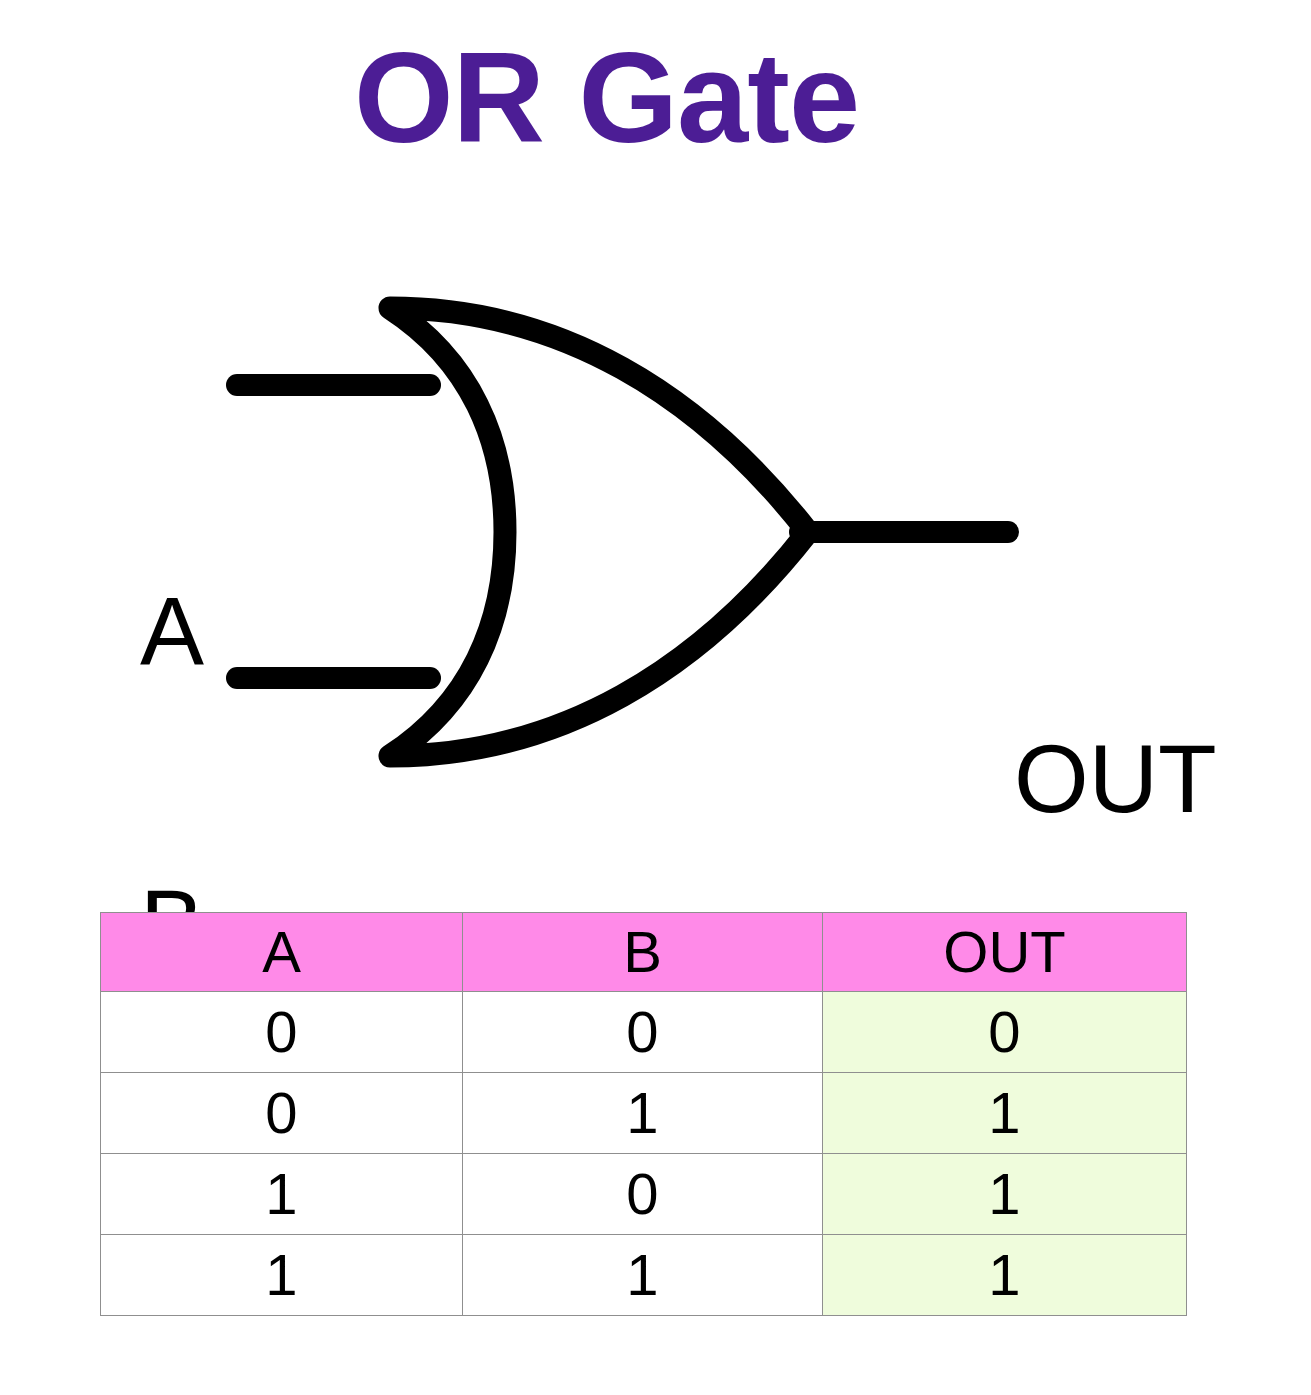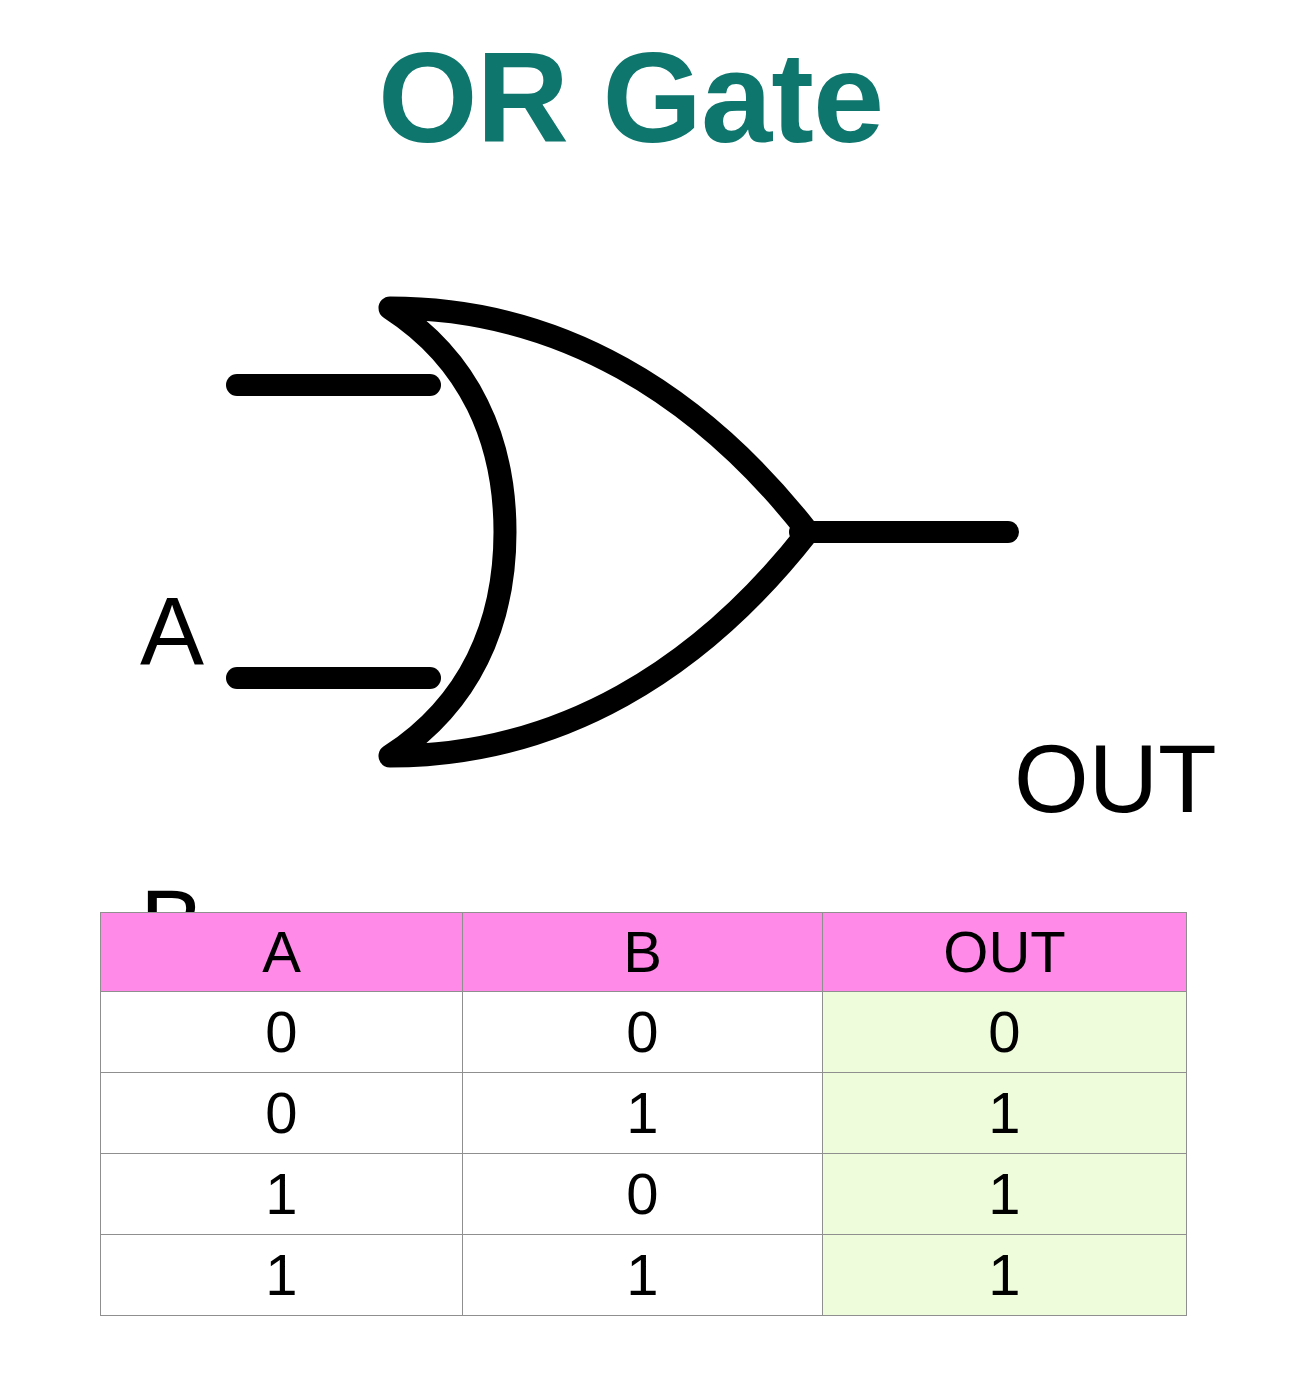--- a/index.html
+++ b/index.html
@@ -20,23 +20,22 @@
   #title {
     position: absolute;
     left: 0;
     top: 34px;
     width: 1213px;
     text-align: center;
     font-size: 128px;
     font-weight: bold;
     line-height: 1.0;
     letter-spacing: -1px;
-    color: #0f766e;
+    color: #4c1d95;
     white-space: nowrap;
-    margin-left: 24px;
   }
 
   
   #gate-figure {
     position: absolute;
     left: 0;
     top: 250px;
     width: 1311px;
     height: 580px;
   }

